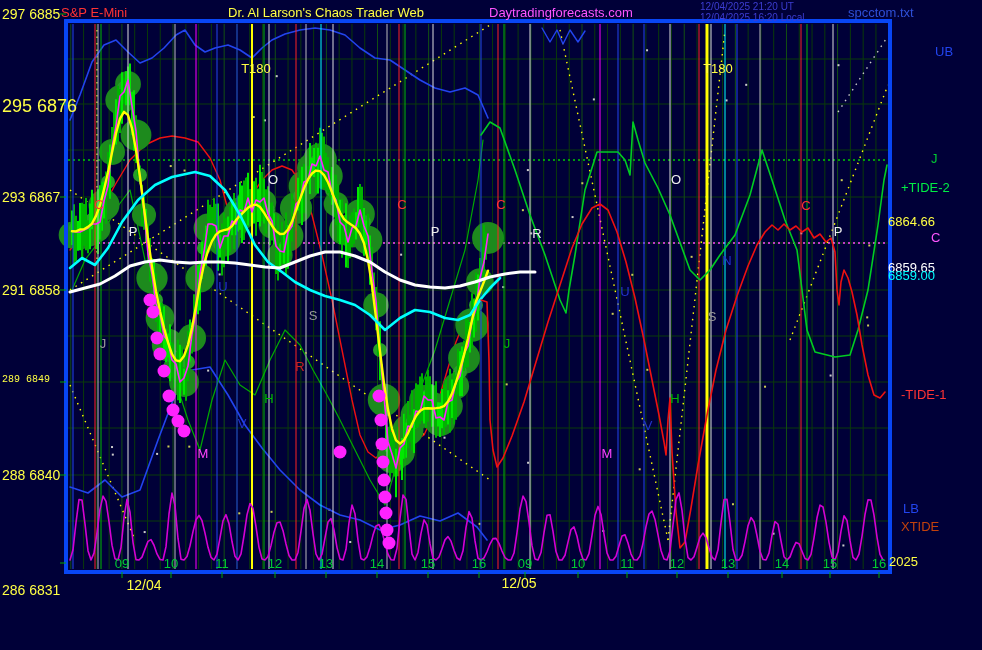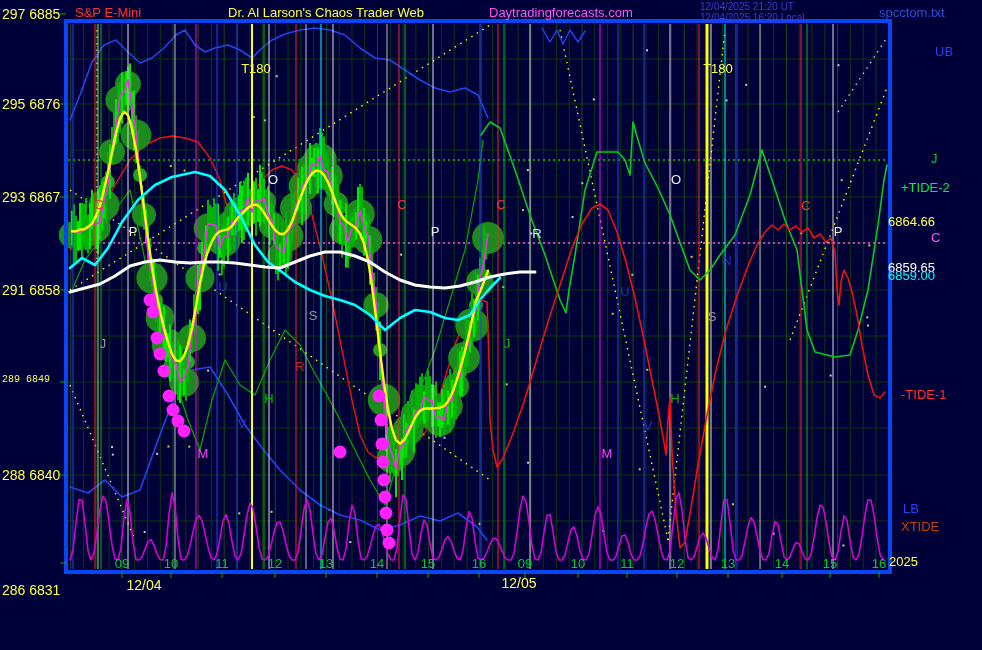--- a/index.html
+++ b/index.html
@@ -585,30 +585,30 @@
         <line x1="60" y1="14" x2="66" y2="14" stroke="#00aa00" stroke-width="1"></line>
         <line x1="60" y1="104" x2="66" y2="104" stroke="#00aa00" stroke-width="1"></line>
         <line x1="60" y1="197" x2="66" y2="197" stroke="#00aa00" stroke-width="1"></line>
         <line x1="60" y1="290" x2="66" y2="290" stroke="#00aa00" stroke-width="1"></line>
         <line x1="60" y1="382" x2="66" y2="382" stroke="#00aa00" stroke-width="1"></line>
         <line x1="60" y1="475" x2="66" y2="475" stroke="#00aa00" stroke-width="1"></line>
         <line x1="60" y1="563" x2="66" y2="563" stroke="#00aa00" stroke-width="1"></line>
       </g>
     </svg>
 
-  <div class="lbl hdr" style="left:75px;top:6px;color:#ff3333;">S&amp;P E-Mini</div>
+  <div class="lbl hdr" style="left:61px;top:6px;color:#ff3333;">S&amp;P E-Mini</div>
   <div class="lbl hdr" style="left:228px;top:6px;color:#ffff44;">Dr. Al Larson's Chaos Trader Web</div>
   <div class="lbl hdr" style="left:489px;top:6px;color:#ff55ff;">Daytradingforecasts.com</div>
   <div class="lbl tiny" style="left:700px;top:2px;color:#3c3cd2;">12/04/2025 21:20 UT</div>
   <div class="lbl tiny" style="left:700px;top:13px;color:#3c3cd2;">12/04/2025 16:20 Local</div>
-  <div class="lbl hdr" style="left:848px;top:6px;color:#2e4fd7;margin-left:31px;">spcctom.txt</div>
+  <div class="lbl hdr" style="left:848px;top:6px;color:#2e4fd7;">spcctom.txt</div>
 
   <div id="labels-layer">
       <div class="lbl" style="left: 2px; top: 7px; color: rgb(255, 255, 68); font-size: 14px;">297 6885</div>
-      <div class="lbl" style="left: 2px; top: 97px; color: rgb(255, 255, 68); font-size: 14px;">295 6876</div>
+      <div class="lbl" style="left: 2px; top: 97px; color: rgb(255, 255, 68); font-size: 18px;">295 6876</div>
       <div class="lbl" style="left: 2px; top: 190px; color: rgb(255, 255, 68); font-size: 14px;">293 6867</div>
       <div class="lbl" style="left: 2px; top: 283px; color: rgb(255, 255, 68); font-size: 14px;">291 6858</div>
       <div class="lbl" style="left: 2px; top: 375px; color: rgb(255, 255, 68); font-size: 10px; font-family: Liberation Mono, monospace;">289 6849</div>
       <div class="lbl" style="left: 2px; top: 468px; color: rgb(255, 255, 68); font-size: 14px; text-align: center;">288 6840</div>
       <div class="lbl" style="left: 2px; top: 556px; color: rgb(255, 255, 68); font-size: 14px; margin-top: 27px;">286 6831</div>
       <div class="lbl" style="left: 903px; top: 45px; color: rgb(34, 68, 238); font-size: 13px; margin-left: 32px;">UB</div>
       <div class="lbl" style="left: 931px; top: 152px; color: rgb(0, 204, 51); font-size: 13px;">J</div>
       <div class="lbl" style="left: 901px; top: 181px; color: rgb(0, 238, 68); font-size: 13px;">+TIDE-2</div>
       <div class="lbl" style="left: 888px; top: 215px; color: rgb(255, 255, 68); font-size: 13px;">6864.66</div>
       <div class="lbl" style="left: 931px; top: 231px; color: rgb(255, 85, 255); font-size: 13px;">C</div>

